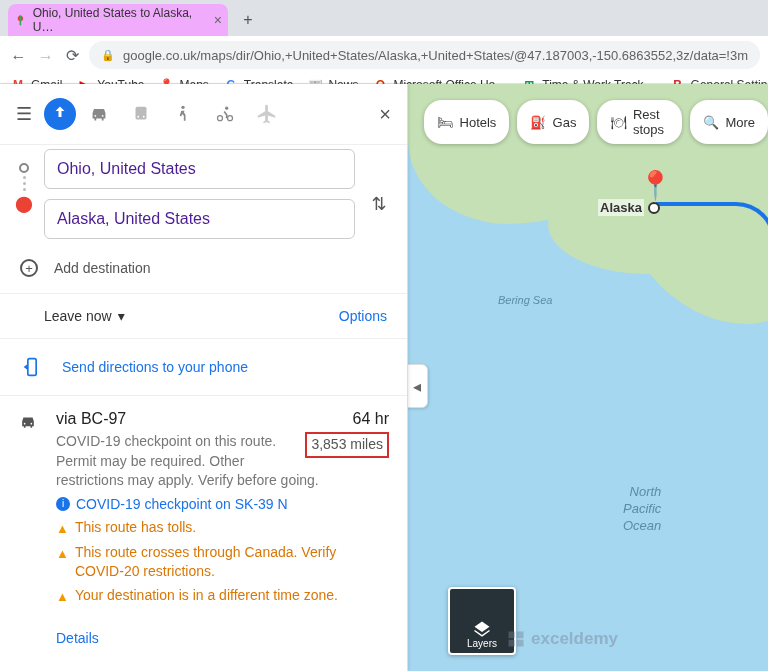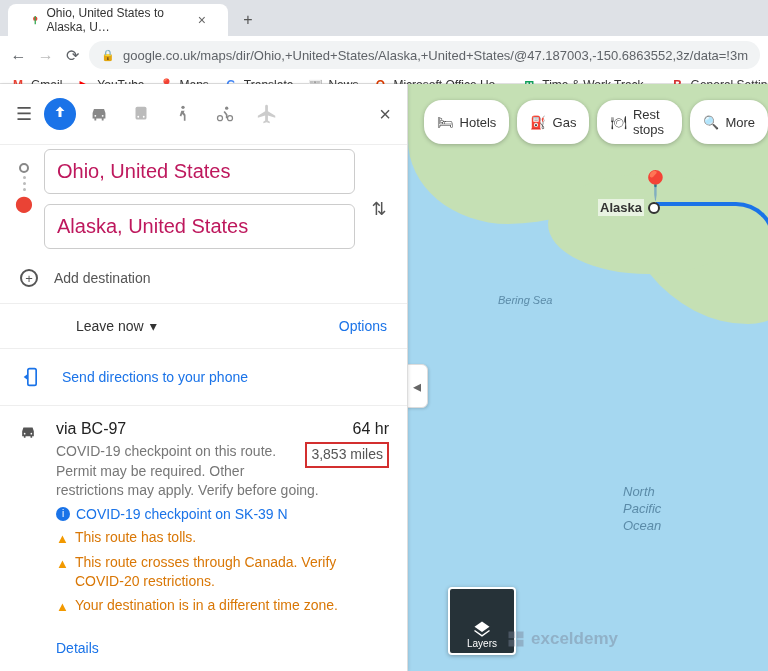--- a/index.html
+++ b/index.html
@@ -1,19 +1,19 @@
 <!DOCTYPE html>
 <html><head>
 <meta charset="utf-8">
 <style>
 *{box-sizing:border-box;margin:0;padding:0;font-family:Arial,sans-serif}
 body{width:768px;height:671px;overflow:hidden;background:#fff;position:relative}
 .chrome-top{height:84px;border-bottom:1px solid #e0e0e0}
 .tab-bar{height:36px;background:#dee1e6;display:flex;align-items:flex-end;padding-left:8px}
-.tab{background:#ffffff;height:32px;display:flex;align-items:center;padding:0 22px;border-radius:8px 8px 0 0;font-size:12px;color:#333;max-width:220px;gap:6px}
+.tab{background:#f0abfc;height:32px;display:flex;align-items:center;padding:0 6px;border-radius:8px 8px 0 0;font-size:12px;color:#333;max-width:220px;gap:6px}
 .tab-close{color:#666;font-size:14px;margin-left:8px}
 .new-tab{width:28px;height:28px;display:flex;align-items:center;justify-content:center;color:#555;font-size:16px;margin-left:6px;margin-bottom:2px}
 .nav-bar{height:30px;display:flex;align-items:center;padding:0 8px;gap:6px;margin-top:4px}
 .nav-btn{width:24px;height:24px;display:flex;align-items:center;justify-content:center;color:#5f6368;font-size:16px}
 .nav-btn.disabled{color:#bbb}
 .url-bar{flex:1;height:28px;background:#f1f3f4;border-radius:14px;display:flex;align-items:center;padding:0 12px;font-size:13px;color:#5f6368;gap:8px}
 .url-bar .lock{font-size:11px}
 .bookmarks{height:30px;display:flex;align-items:center;padding:0 10px;gap:14px;font-size:12px;color:#333}
 .bm{display:flex;align-items:center;gap:5px;white-space:nowrap}
 .bm-ico{width:16px;height:16px;display:inline-flex;align-items:center;justify-content:center;font-size:12px;font-weight:bold;border-radius:2px}
@@ -24,25 +24,25 @@
 .menu-ico{width:24px;font-size:18px;color:#555}
 .mode{width:38px;height:36px;display:flex;align-items:center;justify-content:center;color:#888;border-radius:4px}
 .mode.active{background:#1a73e8;color:#fff;border-radius:50%;width:32px;height:32px}
 .close-x{margin-left:auto;font-size:20px;color:#555}
 .inputs{padding:4px 16px 12px;display:flex;gap:12px;align-items:flex-start}
 .dots-col{display:flex;flex-direction:column;align-items:center;gap:3px;padding-top:14px;width:16px}
 .dot-start{width:10px;height:10px;border:2px solid #888;border-radius:50%}
 .dot-mid{width:3px;height:3px;background:#bbb;border-radius:50%}
 .pin{color:#ea4335;font-size:16px}
 .input-col{flex:1;display:flex;flex-direction:column;gap:10px}
-.loc-input{border:1px solid #ccc;border-radius:6px;padding:10px 12px;font-size:20px;color:#be185d}
+.loc-input{border:1px solid #ccc;border-radius:6px;padding:10px 12px;font-size:16px;color:#4c1d95}
 .swap{width:24px;display:flex;align-items:center;justify-content:center;font-size:18px;color:#555;align-self:center;margin-top:20px}
 .add-dest{display:flex;align-items:center;gap:16px;padding:8px 20px 16px;font-size:14px;color:#555}
 .add-circle{width:18px;height:18px;border:2px solid #555;border-radius:50%;display:flex;align-items:center;justify-content:center;font-size:13px}
-.leave-row{display:flex;align-items:center;justify-content:space-between;padding:14px 20px 14px 76px;border-top:1px solid #eee;border-bottom:1px solid #eee;font-size:14px}
+.leave-row{display:flex;align-items:center;justify-content:space-between;padding:14px 20px 14px 44px;border-top:1px solid #eee;border-bottom:1px solid #eee;font-size:14px}
 .leave-dd{display:flex;align-items:center;gap:6px;color:#333}
 .options-link{color:#1a73e8}
 .send-phone{display:flex;align-items:center;gap:20px;padding:18px 22px;color:#1a73e8;font-size:14px;border-bottom:1px solid #eee}
 .route{padding:14px 18px;display:flex;gap:18px}
 .car-ico{color:#555;font-size:18px;padding-top:2px}
 .route-body{flex:1;font-size:14px}
 .route-hdr{display:flex;justify-content:space-between;font-size:16px;color:#222;margin-bottom:4px}
 .route-sub{color:#777;line-height:1.4}
 .miles-box{border:2px solid #d32f2f;padding:1px 4px;color:#555;font-size:14px;float:right;margin-left:16px}
 .info-line{display:flex;align-items:flex-start;gap:6px;margin-top:4px;line-height:1.4}
@@ -50,21 +50,21 @@
 .info-orange{color:#d97706}
 .i-ico{width:14px;height:14px;border-radius:50%;background:#1a73e8;color:#fff;font-size:10px;display:inline-flex;align-items:center;justify-content:center;flex-shrink:0;margin-top:2px}
 .w-ico{color:#f29900;font-size:13px;flex-shrink:0;margin-top:2px}
 .details{color:#1a73e8;margin-top:24px;display:inline-block}
 .map{flex:1;position:relative;background:#a5d7f0;overflow:hidden}
 .land{position:absolute;background:#c5e0b4}
 .land1{top:0;left:0;width:250px;height:140px;border-radius:0 0 60% 40%/0 0 80% 60%}
 .land2{top:0;right:-60px;width:220px;height:240px;border-radius:0 0 40% 70%/0 0 50% 80%}
 .land3{top:90px;left:140px;width:200px;height:100px;border-radius:50%}
 .sea-label{position:absolute;color:#5b8ba8;font-size:11px;font-style:italic}
-.ocean-label{position:absolute;color:#5b8ba8;font-size:13px;text-align:left;font-style:italic;line-height:1.3}
+.ocean-label{position:absolute;color:#5b8ba8;font-size:13px;text-align:right;font-style:italic;line-height:1.3}
 .marker{position:absolute;color:#ea4335;font-size:28px;transform:translate(-50%,-100%)}
 .dest-label{position:absolute;font-size:13px;font-weight:bold;color:#333;background:rgba(255,255,255,0.6);padding:1px 2px}
 .dest-ring{position:absolute;width:12px;height:12px;border:2px solid #333;border-radius:50%;background:#fff;transform:translate(-50%,-50%)}
 .route-line{position:absolute;top:118px;left:248px;width:120px;height:60px;border-top:4px solid #1a73e8;border-right:4px solid #1a73e8;border-radius:0 40px 0 0}
 .pills{position:absolute;top:16px;left:16px;display:flex;gap:8px;z-index:3}
 .pill{background:#fff;border-radius:18px;padding:7px 13px;font-size:13px;display:flex;align-items:center;gap:6px;box-shadow:0 1px 4px rgba(0,0,0,0.25);color:#333}
 .collapse-tab{position:absolute;left:-2px;top:280px;width:22px;height:44px;background:#fff;border:1px solid #ddd;border-radius:0 6px 6px 0;display:flex;align-items:center;justify-content:center;color:#666;box-shadow:1px 1px 3px rgba(0,0,0,0.15)}
 .layers{position:absolute;bottom:16px;left:40px;width:68px;height:68px;background:#263238;border:2px solid #fff;border-radius:4px;display:flex;flex-direction:column;align-items:center;justify-content:flex-end;color:#fff;font-size:10px;padding-bottom:4px;box-shadow:0 1px 4px rgba(0,0,0,0.3)}
 .watermark{position:absolute;bottom:22px;right:150px;color:rgba(120,130,150,0.45);font-size:17px;font-weight:bold;display:flex;align-items:center;gap:5px;z-index:5}
 svg{display:block}

